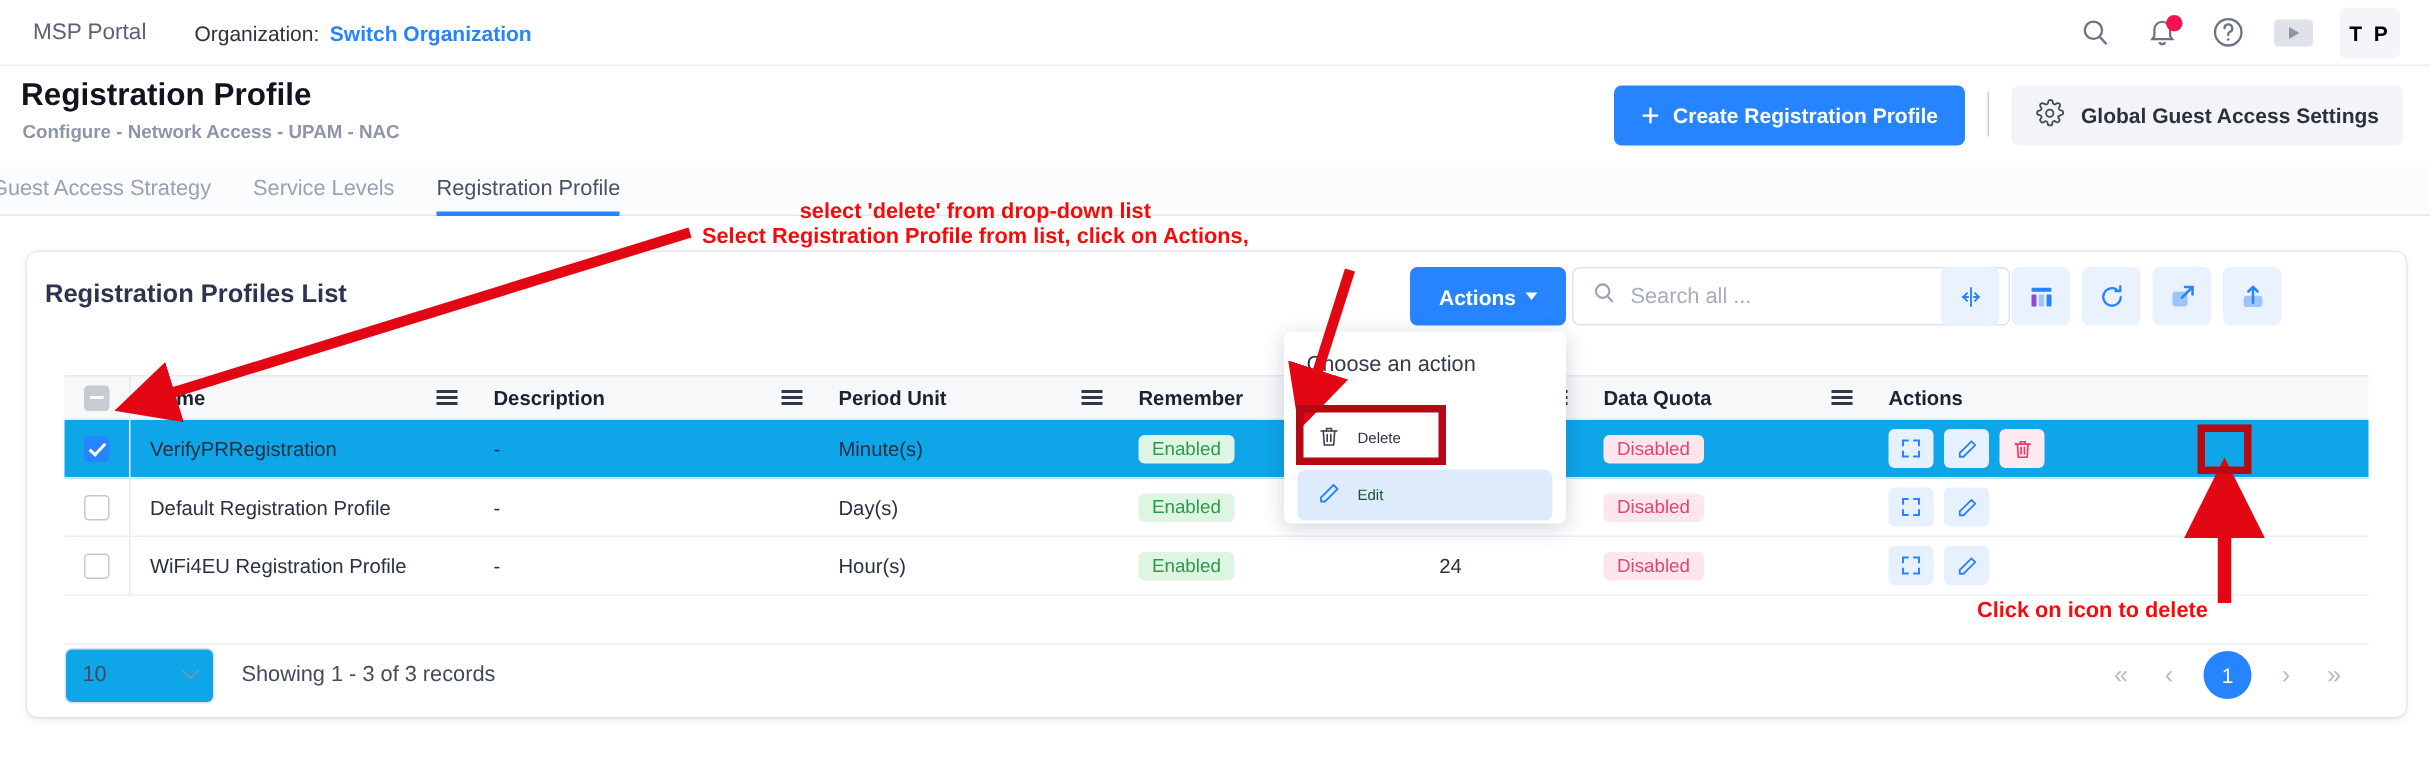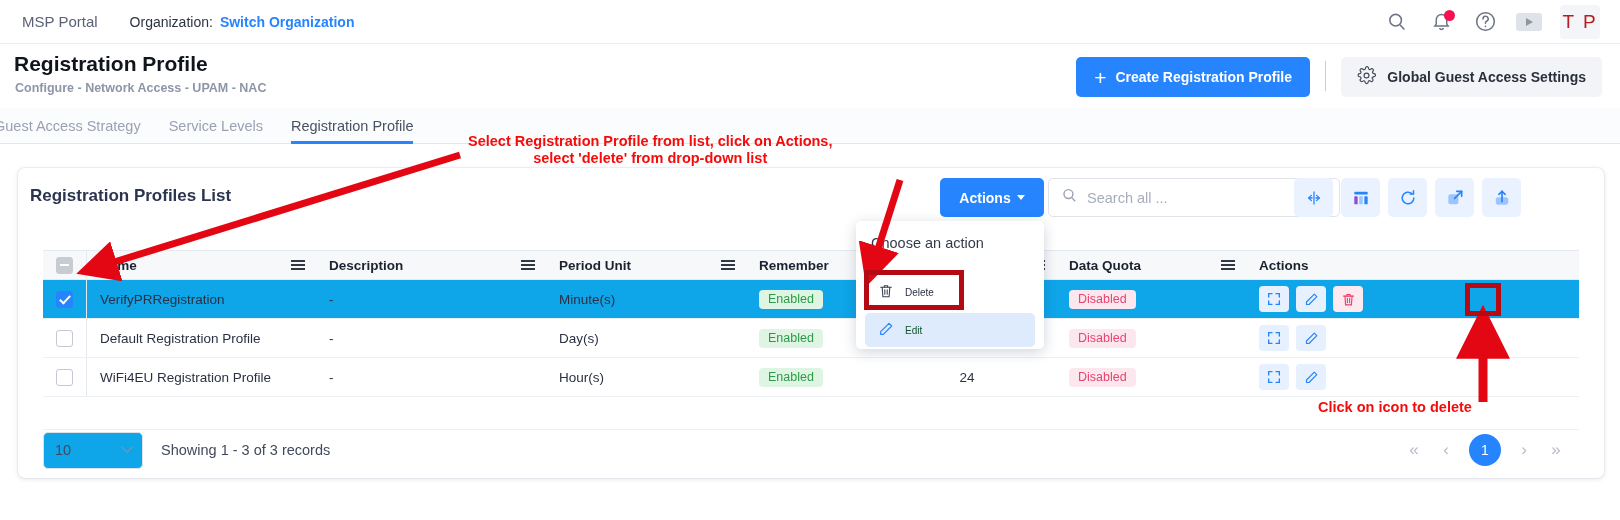--- a/index.html
+++ b/index.html
@@ -29,21 +29,21 @@
     background: #f5124f; border-radius: 50%;
   }
   .play-btn {
     width: 26px; height: 18px; background: #dfe2e8; border-radius: 3px;
     display: flex; align-items: center; justify-content: center; cursor: pointer;
   }
   .play-tri { width: 0; height: 0; border-left: 7px solid #8f96a3; border-top: 4.5px solid transparent; border-bottom: 4.5px solid transparent; }
   .avatar {
     width: 40px; height: 34px; background: #f3f5f9; border-radius: 4px;
     display: flex; align-items: center; justify-content: center;
-    color: #b91c1c; font-size: 19px; letter-spacing: 2px; font-weight: 400; cursor: pointer;
+    color: #000000; font-size: 14px; letter-spacing: 2px; font-weight: 700; cursor: pointer;
   }
 
   
   .pagehead { position: absolute; top: 45px; left: 0; width: 1620px; height: 63px; background: #fff; }
   .page-title { position: absolute; left: 14px; top: 7px; font-size: 21px; color: #10141c; font-weight: bold; }
   .breadcrumb { position: absolute; left: 15px; top: 36px; font-size: 12.5px; color: #8e95a8; font-weight: bold; }
   .btn-create {
     position: absolute; right: 310px; top: 12px; height: 40px;
     background: #2684ff; color: #fff; border: none; border-radius: 5px;
     padding: 0 18px; font-size: 14px; font-weight: bold; cursor: pointer;
@@ -524,22 +524,22 @@
         </svg>
       </span>
       <span>Edit</span>
     </div>
   </div>
 
   <div class="redbox redbox-delete"></div>
   <div class="redbox redbox-trash"></div>
 
   <div class="anno anno-top">
+    <div style="text-align:center;">select 'delete' from drop-down list</div>
     <div>Select Registration Profile from list, click on Actions,</div>
-    <div style="text-align:center;">select 'delete' from drop-down list</div>
   </div>
   <div class="anno anno-bottom">Click on icon to delete</div>
 
   <svg class="ovl">
     <defs>
       <marker id="ah" markerWidth="6" markerHeight="6" refX="3.2" refY="3" orient="auto">
         <path d="M0,0 L6,3 L0,6 z" fill="#e30613"></path>
       </marker>
     </defs>
 

